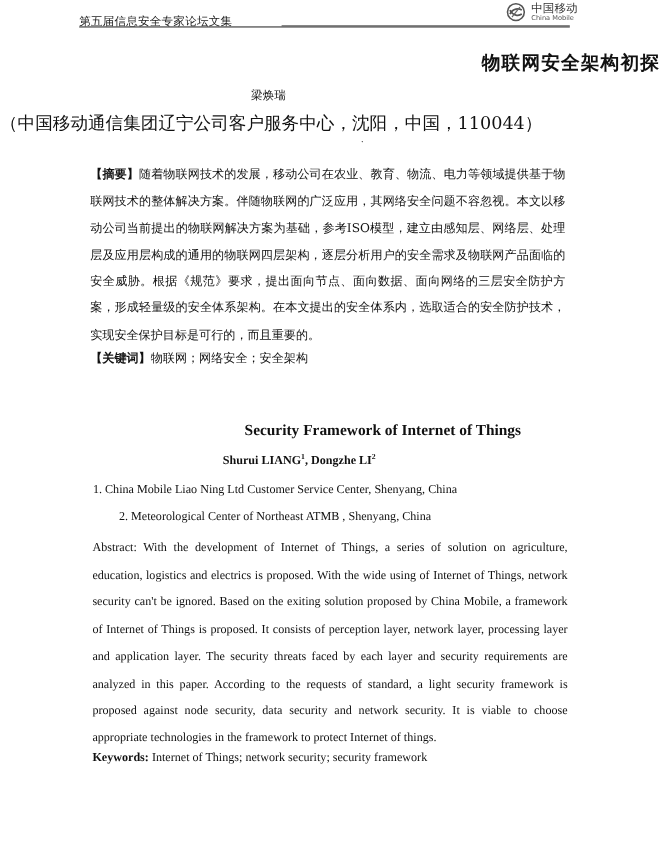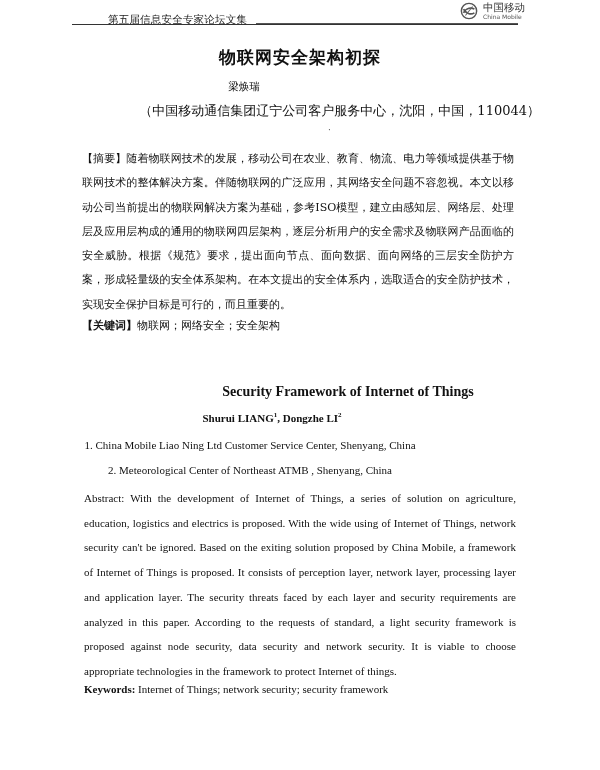--- a/index.html
+++ b/index.html
@@ -1,35 +1,35 @@
 <!DOCTYPE html>
 <html><head>
 <meta charset="utf-8">
 <style>
   html, body { margin: 0; padding: 0; background: #ffffff; }
   body { width: 600px; height: 770px; position: relative; overflow: hidden; color: #111; }
   .serif { font-family: "DejaVu Serif", "Liberation Serif", serif; }
   .lib-serif { font-family: "Liberation Serif", serif; }
   .sans { font-family: "DejaVu Sans", "Liberation Sans", sans-serif; }
 
-  .header-text { position: absolute; left: 72px; top: 13px; font-size: 10.5px; color: #222; letter-spacing: 0.2px; margin-left: 36px; }
+  .header-text { position: absolute; left: 72px; top: 13px; font-size: 10.5px; color: #222; letter-spacing: 0.2px; }
   .header-rule { position: absolute; left: 72px; top: 24px; width: 446px; height: 1px; background: #333; }
   .header-rule2 { position: absolute; left: 256px; top: 23px; width: 262px; height: 1px; background: #555; }
   .logo { position: absolute; left: 460px; top: 1px; width: 75px; height: 22px; }
   .logo-mark { position: absolute; left: 0; top: 1px; width: 18px; height: 18px; }
   .logo-cn { position: absolute; left: 23px; top: 0px; font-size: 10.5px; color: #333; }
   .logo-en { position: absolute; left: 23px; top: 12px; font-size: 6px; color: #555; }
 
-  .title-cn { position: absolute; left: 0; width: 600px; top: 46px; text-align: center; font-size: 17px; font-weight: bold; letter-spacing: 1px; }
+  .title-cn { position: absolute; left: 0; width: 600px; top: 46px; text-align: right; font-size: 17px; font-weight: bold; letter-spacing: 1px; }
   .author-cn { position: absolute; left: 0; width: 488px; top: 80px; text-align: center; font-size: 10.5px; }
-  .affil-cn { position: absolute; left: 0; width: 540px; top: 102px; text-align: right; font-size: 13px; }
+  .affil-cn { position: absolute; left: 0; width: 540px; top: 102px; text-align: left; font-size: 16px; }
   .dot-mark { position: absolute; left: 328px; top: 125px; font-size: 9px; color: #555; }
 
   .abs-cn { position: absolute; left: 82px; top: 147px; width: 432px; font-size: 11px; line-height: 24.3px; text-align: justify; }
-  .abs-cn .label { font-weight: normal; margin-top: 28px; }
+  .abs-cn .label { font-weight: bold; margin-top: 28px; }
   .kw-cn { position: absolute; left: 82px; top: 318px; font-size: 11px; }
   .kw-cn .label { font-weight: bold; }
 
   .title-en { position: absolute; left: 0; width: 600px; top: 384px; text-align: center; font-size: 14px; font-weight: bold; padding-left: 48px; }
   .author-en { position: absolute; left: 0; width: 544px; top: 411px; text-align: center; font-size: 11px; font-weight: bold; }
   .author-en sup { font-size: 7px; }
   .affil-en { position: absolute; left: 0; width: 500px; text-align: center; font-size: 11px; }
   .affil-en.a1 { top: 439px; }
   .affil-en.a2 { top: 464px; }
 

